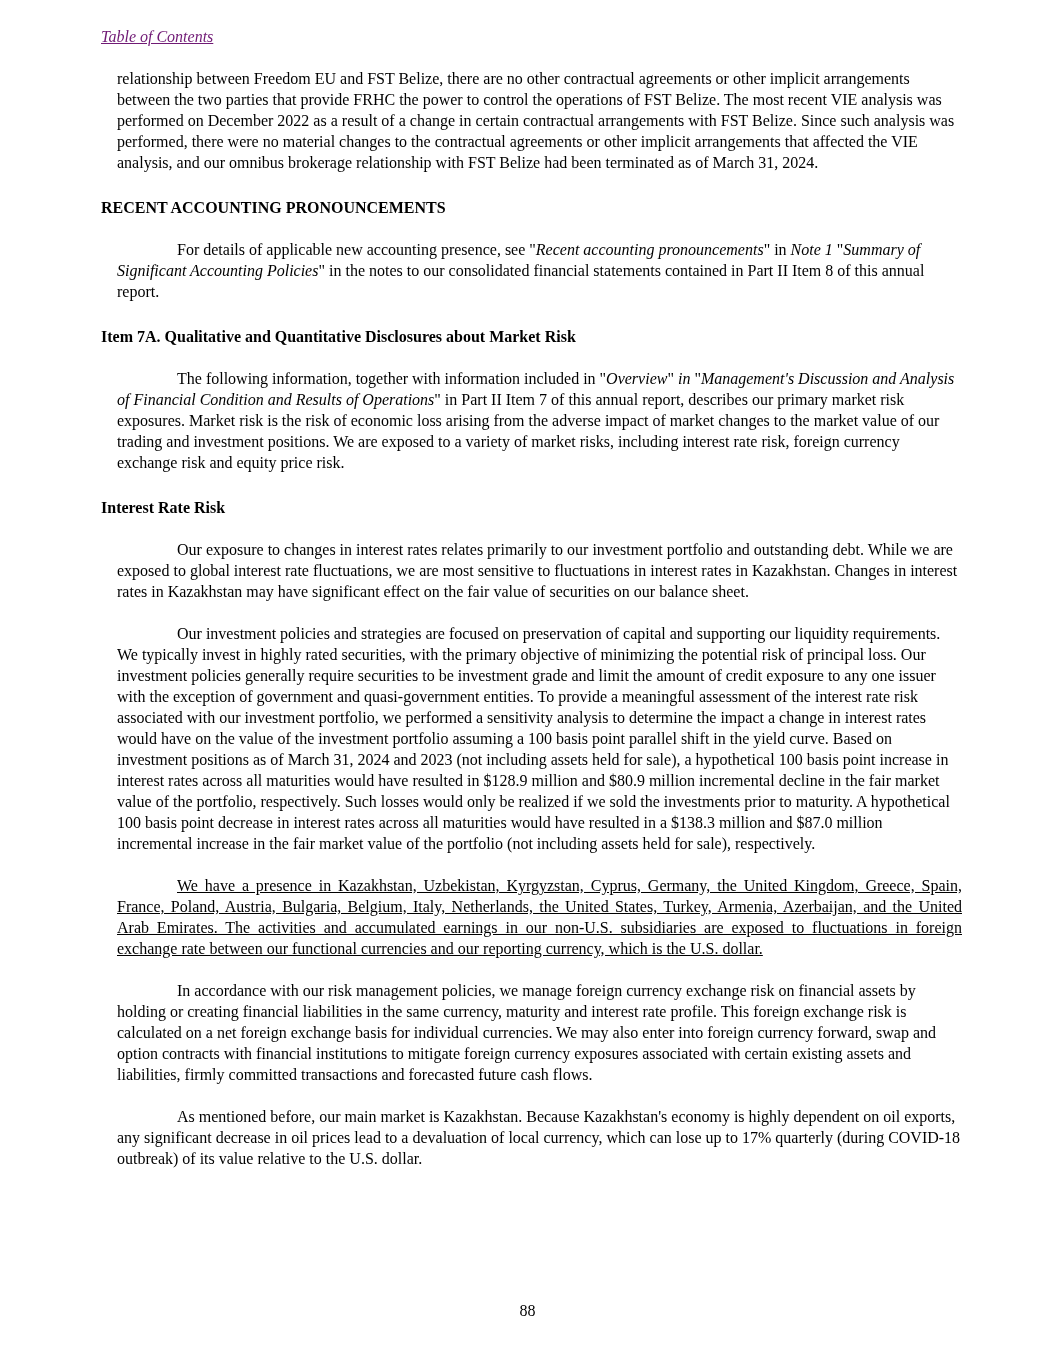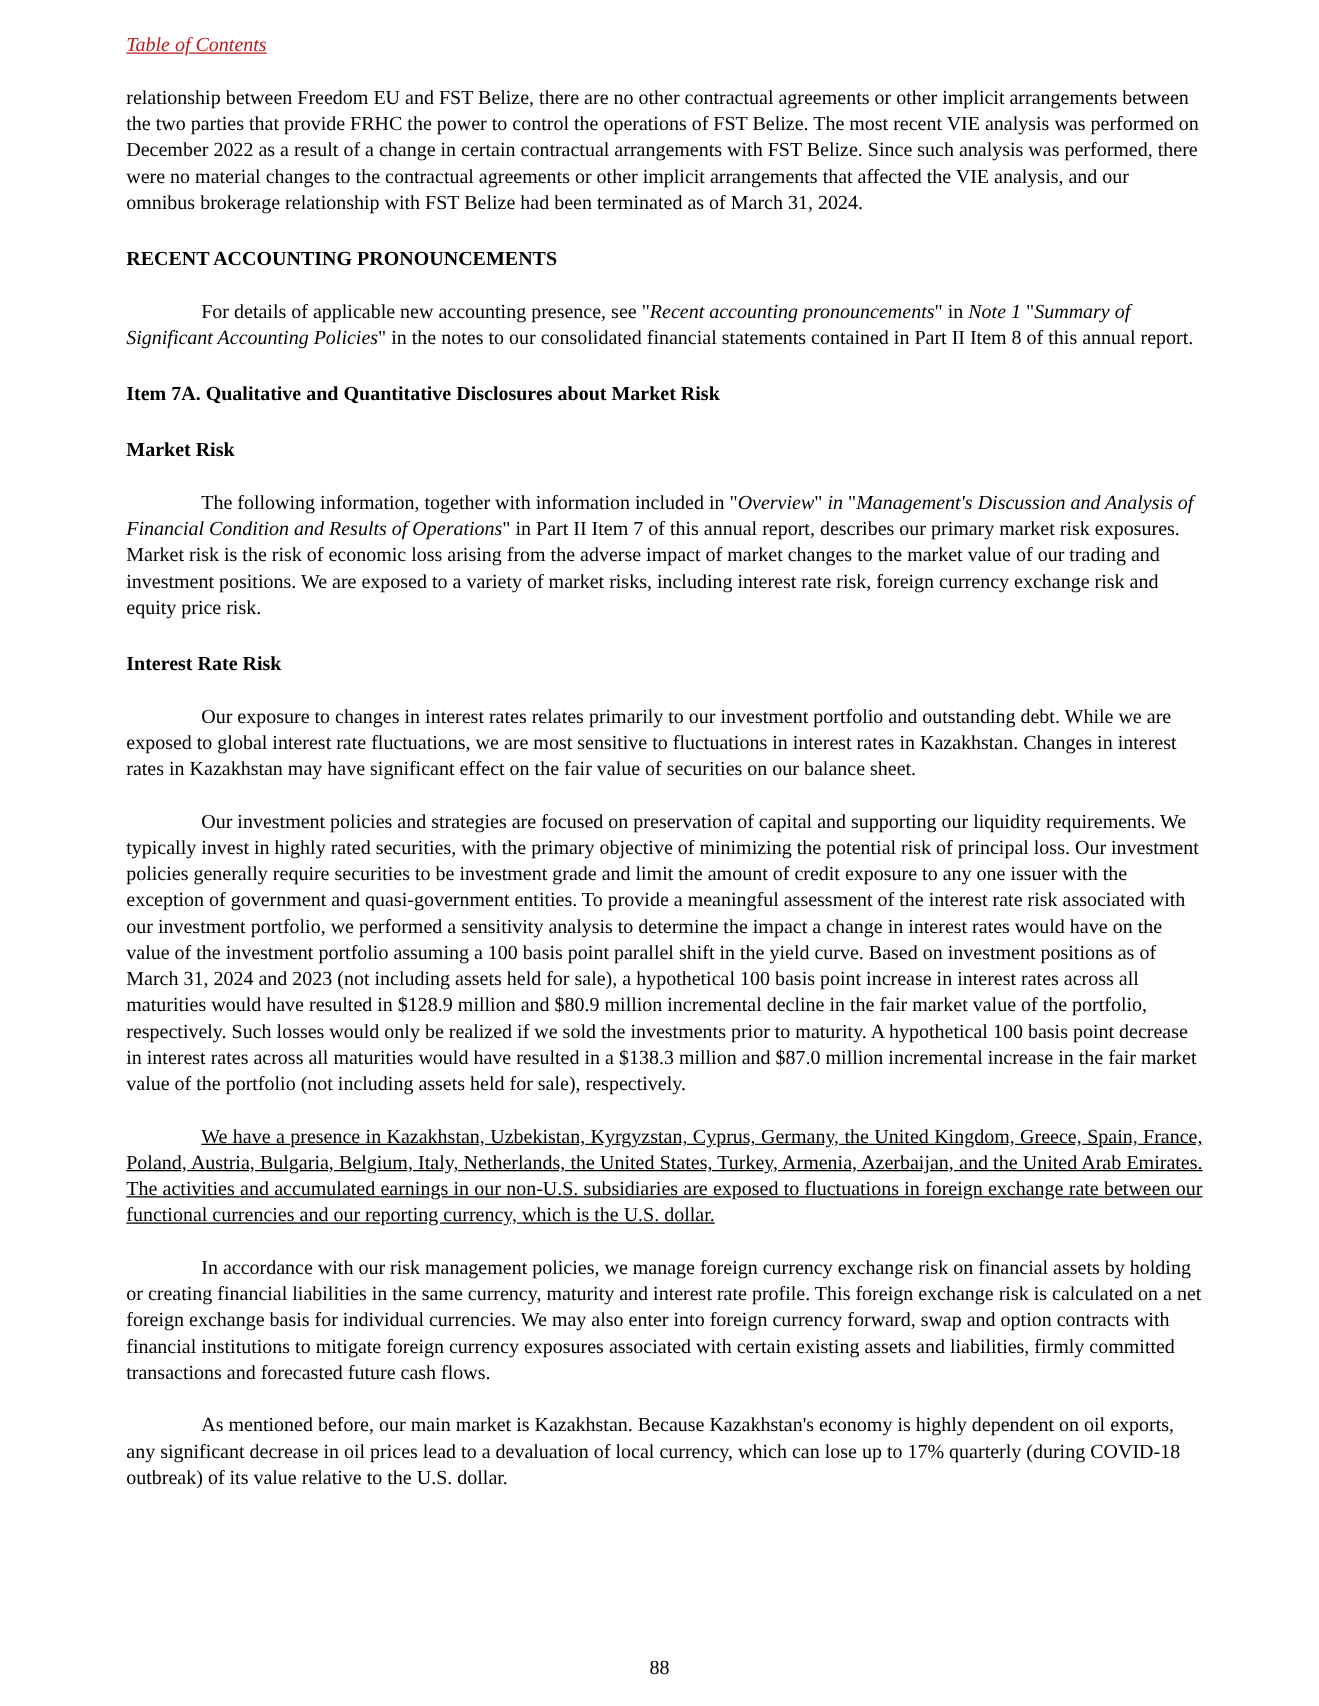--- a/index.html
+++ b/index.html
@@ -17,46 +17,46 @@
     color: #000000;
   }
   .page {
     box-sizing: border-box;
     width: 1055px;
     height: 1365px;
     padding: 26px 93px 0 101px;
     position: relative;
   }
   .toc-link {
-    color: #b91c1c;
+    color: #701a75;
     font-style: italic;
     text-decoration: underline;
     font-size: 16px;
   }
   p.body-text {
-    margin: 21px 0 0 0;
+    margin: 21px 0 0 16px;
     text-align: left;
   }
   p.indent {
     text-indent: 60px;
   }
   p.justify {
     text-align: justify;
     text-decoration: underline;
   }
   .heading {
     font-weight: bold;
     margin: 24px 0 0 0;
   }
   .section-gap {
   }
   .page-footer {
     position: absolute;
     left: 0;
-    bottom: 20px;
+    bottom: 44px;
     width: 1055px;
     text-align: center;
   }
 </style>
 </head>
 <body>
 
 <div class="page">
 
   <div>
@@ -64,21 +64,20 @@
   </div>
 
   <p class="body-text">relationship between Freedom EU and FST Belize, there are no other contractual agreements or other implicit arrangements between the two parties that provide FRHC the power to control the operations of FST Belize. The most recent VIE analysis was performed on December 2022 as a result of a change in certain contractual arrangements with FST Belize.  Since such analysis was performed, there were no material changes to the contractual agreements or other implicit arrangements that affected the VIE analysis, and our omnibus brokerage relationship with FST Belize had been terminated as of March 31, 2024.</p>
 
   <p class="heading">RECENT ACCOUNTING PRONOUNCEMENTS</p>
 
   <p class="body-text indent"><span>For details of applicable new accounting presence, see "</span><i>Recent accounting pronouncements</i><span>" in </span><i>Note 1</i><span> "</span><i>Summary of Significant Accounting Policies</i><span>" in the notes to our consolidated financial statements contained in Part II Item 8 of this annual report.</span></p>
 
   <p class="heading section-gap">Item 7A. Qualitative and Quantitative Disclosures about Market Risk</p>
 
-  <p class="heading">Market Risk</p>
 
   <p class="body-text indent"><span>The following information, together with information included in "</span><i>Overview</i><span>" </span><i>in</i><span> "</span><i>Management's Discussion and Analysis of Financial Condition and Results of Operations</i><span>" in Part II Item 7 of this annual report, describes our primary market risk exposures. Market risk is the risk of economic loss arising from the adverse impact of market changes to the market value of our trading and investment positions. We are exposed to a variety of market risks, including interest rate risk, foreign currency exchange risk and equity price risk.</span></p>
 
   <p class="heading">Interest Rate Risk</p>
 
   <p class="body-text indent">Our exposure to changes in interest rates relates primarily to our investment portfolio and outstanding debt. While we are exposed to global interest rate fluctuations, we are most sensitive to fluctuations in interest rates in Kazakhstan. Changes in interest rates in Kazakhstan may have significant effect on the fair value of securities on our balance sheet.</p>
 
   <p class="body-text indent">Our investment policies and strategies are focused on preservation of capital and supporting our liquidity requirements. We typically invest in highly rated securities, with the primary objective of minimizing the potential risk of principal loss. Our investment policies generally require securities to be investment grade and limit the amount of credit exposure to any one issuer with the exception of government and quasi-government entities. To provide a meaningful assessment of the interest rate risk associated with our investment portfolio, we performed a sensitivity analysis to determine the impact a change in interest rates would have on the value of the investment portfolio assuming a 100 basis point parallel shift in the yield curve. Based on investment positions as of March 31, 2024 and 2023 (not including assets held for sale), a hypothetical 100 basis point increase in interest rates across all maturities would have resulted in $128.9 million and $80.9 million incremental decline in the fair market value of the portfolio, respectively. Such losses would only be realized if we sold the investments prior to maturity. A hypothetical 100 basis point decrease in interest rates across all maturities would have resulted in a $138.3 million and $87.0 million incremental increase in the fair market value of the portfolio (not including assets held for sale), respectively.</p>
 
 

